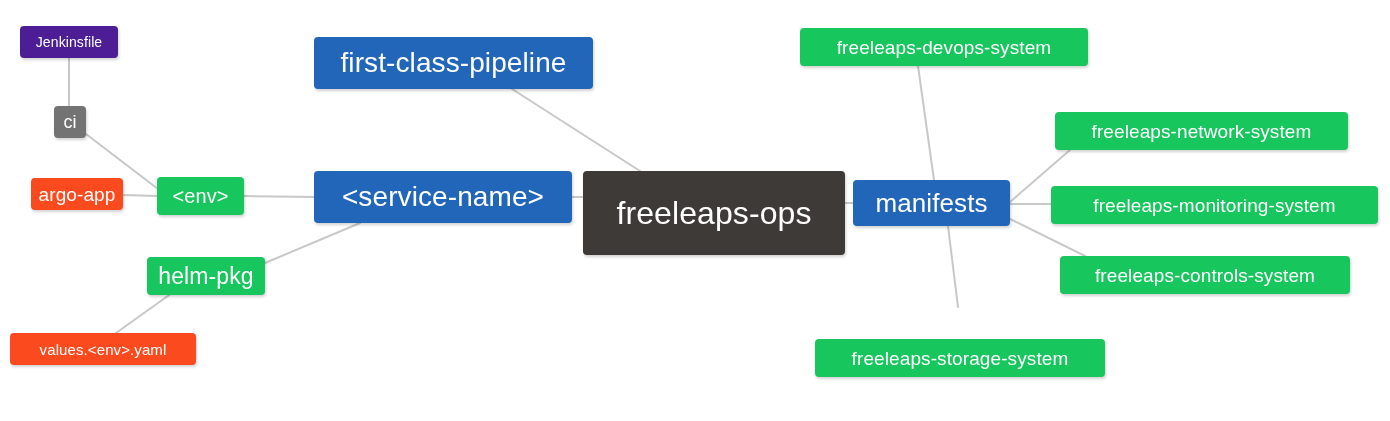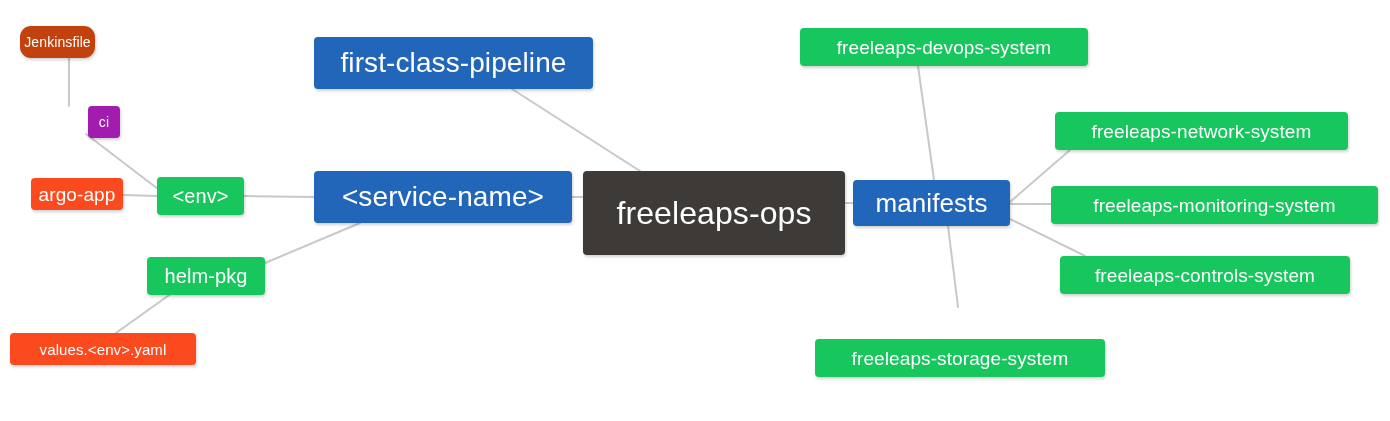--- a/index.html
+++ b/index.html
@@ -58,33 +58,33 @@
       <line x1="512" y1="89" x2="640" y2="171" stroke="#c8c8c8" stroke-width="2" stroke-linecap="round"></line>
       <line x1="572" y1="197" x2="583" y2="197" stroke="#c8c8c8" stroke-width="2" stroke-linecap="round"></line>
       <line x1="845" y1="203" x2="853" y2="203" stroke="#c8c8c8" stroke-width="2" stroke-linecap="round"></line>
       <line x1="934" y1="180" x2="918" y2="66" stroke="#c8c8c8" stroke-width="2" stroke-linecap="round"></line>
       <line x1="1010" y1="202" x2="1070" y2="150" stroke="#c8c8c8" stroke-width="2" stroke-linecap="round"></line>
       <line x1="1010" y1="204" x2="1051" y2="204" stroke="#c8c8c8" stroke-width="2" stroke-linecap="round"></line>
       <line x1="1010" y1="219" x2="1085" y2="256" stroke="#c8c8c8" stroke-width="2" stroke-linecap="round"></line>
       <line x1="948" y1="226" x2="958" y2="307" stroke="#c8c8c8" stroke-width="2" stroke-linecap="round"></line>
     </svg>
   <div id="node-layer">
-      <div class="node" style="left: 20px; top: 26px; width: 75px; height: 32px; background: #c2410c; font-size: 14px; border-radius: 11px;">
+      <div class="node" style="left: 20px; top: 26px; width: 98px; height: 32px; background: #4c1d95; font-size: 14px;">
         <span class="node-label">Jenkinsfile</span>
       </div>
-      <div class="node" style="left: 54px; top: 106px; width: 32px; height: 32px; background: #a21caf; font-size: 14px; margin-left: 34px;">
+      <div class="node" style="left: 54px; top: 106px; width: 32px; height: 32px; background: #737373; font-size: 18px;">
         <span class="node-label">ci</span>
       </div>
       <div class="node" style="left: 31px; top: 178px; width: 92px; height: 32px; background: rgb(252, 74, 31); font-size: 19px;">
         <span class="node-label">argo-app</span>
       </div>
       <div class="node" style="left: 157px; top: 177px; width: 87px; height: 38px; background: rgb(23, 198, 92); font-size: 20px;">
         <span class="node-label">&lt;env&gt;</span>
       </div>
-      <div class="node" style="left: 147px; top: 257px; width: 118px; height: 38px; background: rgb(23, 198, 92); font-size: 20px;">
+      <div class="node" style="left: 147px; top: 257px; width: 118px; height: 38px; background: rgb(23, 198, 92); font-size: 23px;">
         <span class="node-label">helm-pkg</span>
       </div>
       <div class="node" style="left: 10px; top: 333px; width: 186px; height: 32px; background: rgb(252, 74, 31); font-size: 15px;">
         <span class="node-label">values.&lt;env&gt;.yaml</span>
       </div>
       <div class="node" style="left: 314px; top: 37px; width: 279px; height: 52px; background: rgb(33, 102, 184); font-size: 28px;">
         <span class="node-label">first-class-pipeline</span>
       </div>
       <div class="node" style="left: 314px; top: 171px; width: 258px; height: 52px; background: rgb(33, 102, 184); font-size: 28px;">
         <span class="node-label">&lt;service-name&gt;</span>

